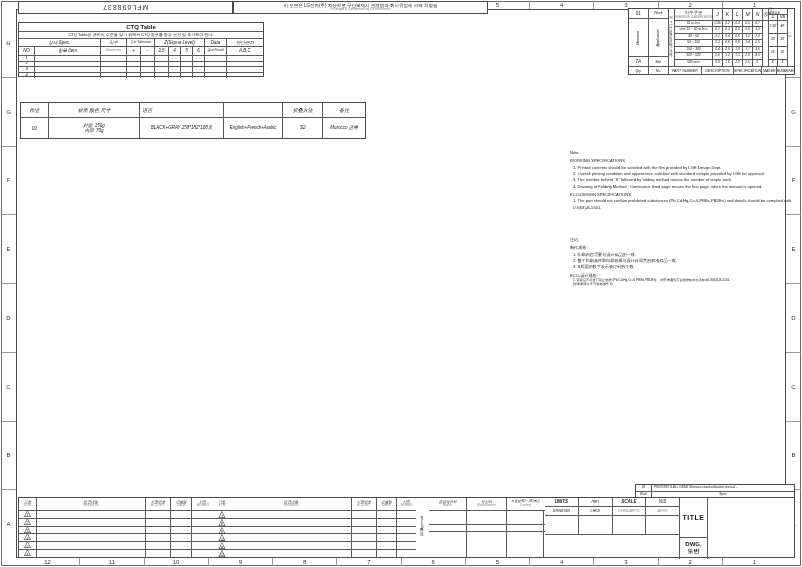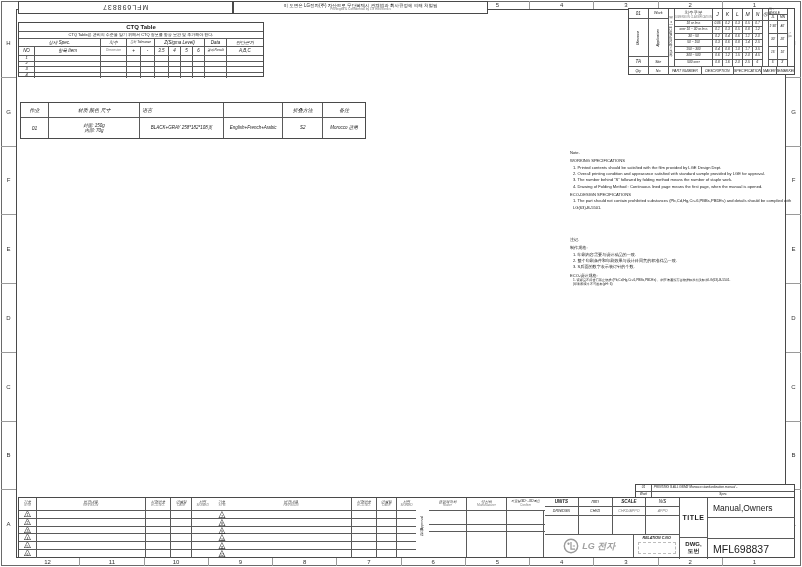--- a/index.html
+++ b/index.html
@@ -609,50 +609,27 @@
         <i class="c t35" style="width:34px;">CHKD</i>
         <i class="c t35 gray" style="width:34px;">CHKD/APPO</i>
         <i class="c t35 gray" style="width:33px;">APPO</i>
       </div>
       <div class="r bb" style="height:19px;">
         <i class="c" style="width:34px;"></i>
         <i class="c" style="width:34px;"></i>
         <i class="c" style="width:34px;"></i>
         <i class="c" style="width:33px;"></i>
       </div>
-      <div class="r" style="height:22px;">
-        <i class="c" style="width:90px;gap:3px;">
-          <svg width="16" height="16" viewBox="0 0 18 18" style="flex:none;">
-            <circle cx="9" cy="9" r="7.5" fill="none" stroke="#9a9a9a" stroke-width="1.6"></circle>
-            <circle cx="6.2" cy="6.5" r="1.3" fill="#9a9a9a"></circle>
-            <path d="M9 4.5 V12.5 H13.5 M13.5 9 H11" fill="none" stroke="#9a9a9a" stroke-width="1.4"></path>
-          </svg>
-          <span style="font-size:9px;font-weight:bold;color:#a0a0a0;">LG 전자</span>
-        </i>
-        <i class="c" style="width:45px;flex-direction:column;justify-content:flex-start;padding-top:1px;">
-          <span class="t35" style="font-weight:bold;">RELATION C.NO</span>
-          <span style="margin-top:2px;width:36px;height:10px;border:1px dashed #bdbdbd;"></span>
-        </i>
-      </div>
     </div>
 
     <div class="abs" style="left:135px;top:0;width:28px;height:61px;border-right:1px solid #5a5a5a;">
       <div class="col bb" style="height:40px;align-items:center;justify-content:center;">
         <span style="font-size:7px;font-weight:bold;letter-spacing:0.5px;">TITLE</span>
       </div>
       <div class="col" style="height:20px;align-items:center;justify-content:center;">
         <span class="t6" style="font-weight:bold;">DWG,</span>
         <span class="t6" style="font-weight:bold;">도번</span>
       </div>
     </div>
 
-    <div class="abs" style="left:163px;top:0;width:87px;height:61px;">
-      <div class="bb" style="height:20px;display:flex;align-items:center;padding-left:5px;box-sizing:border-box;">
-        <span style="font-size:8.5px;">Manual,Owners</span>
-      </div>
-      <div class="bb" style="height:20px;"></div>
-      <div style="height:20px;display:flex;align-items:center;padding-left:5px;box-sizing:border-box;">
-        <span style="font-size:10.5px;">MFL698837</span>
-      </div>
-    </div>
   </div>
 
 </div>
 
 </body></html>

